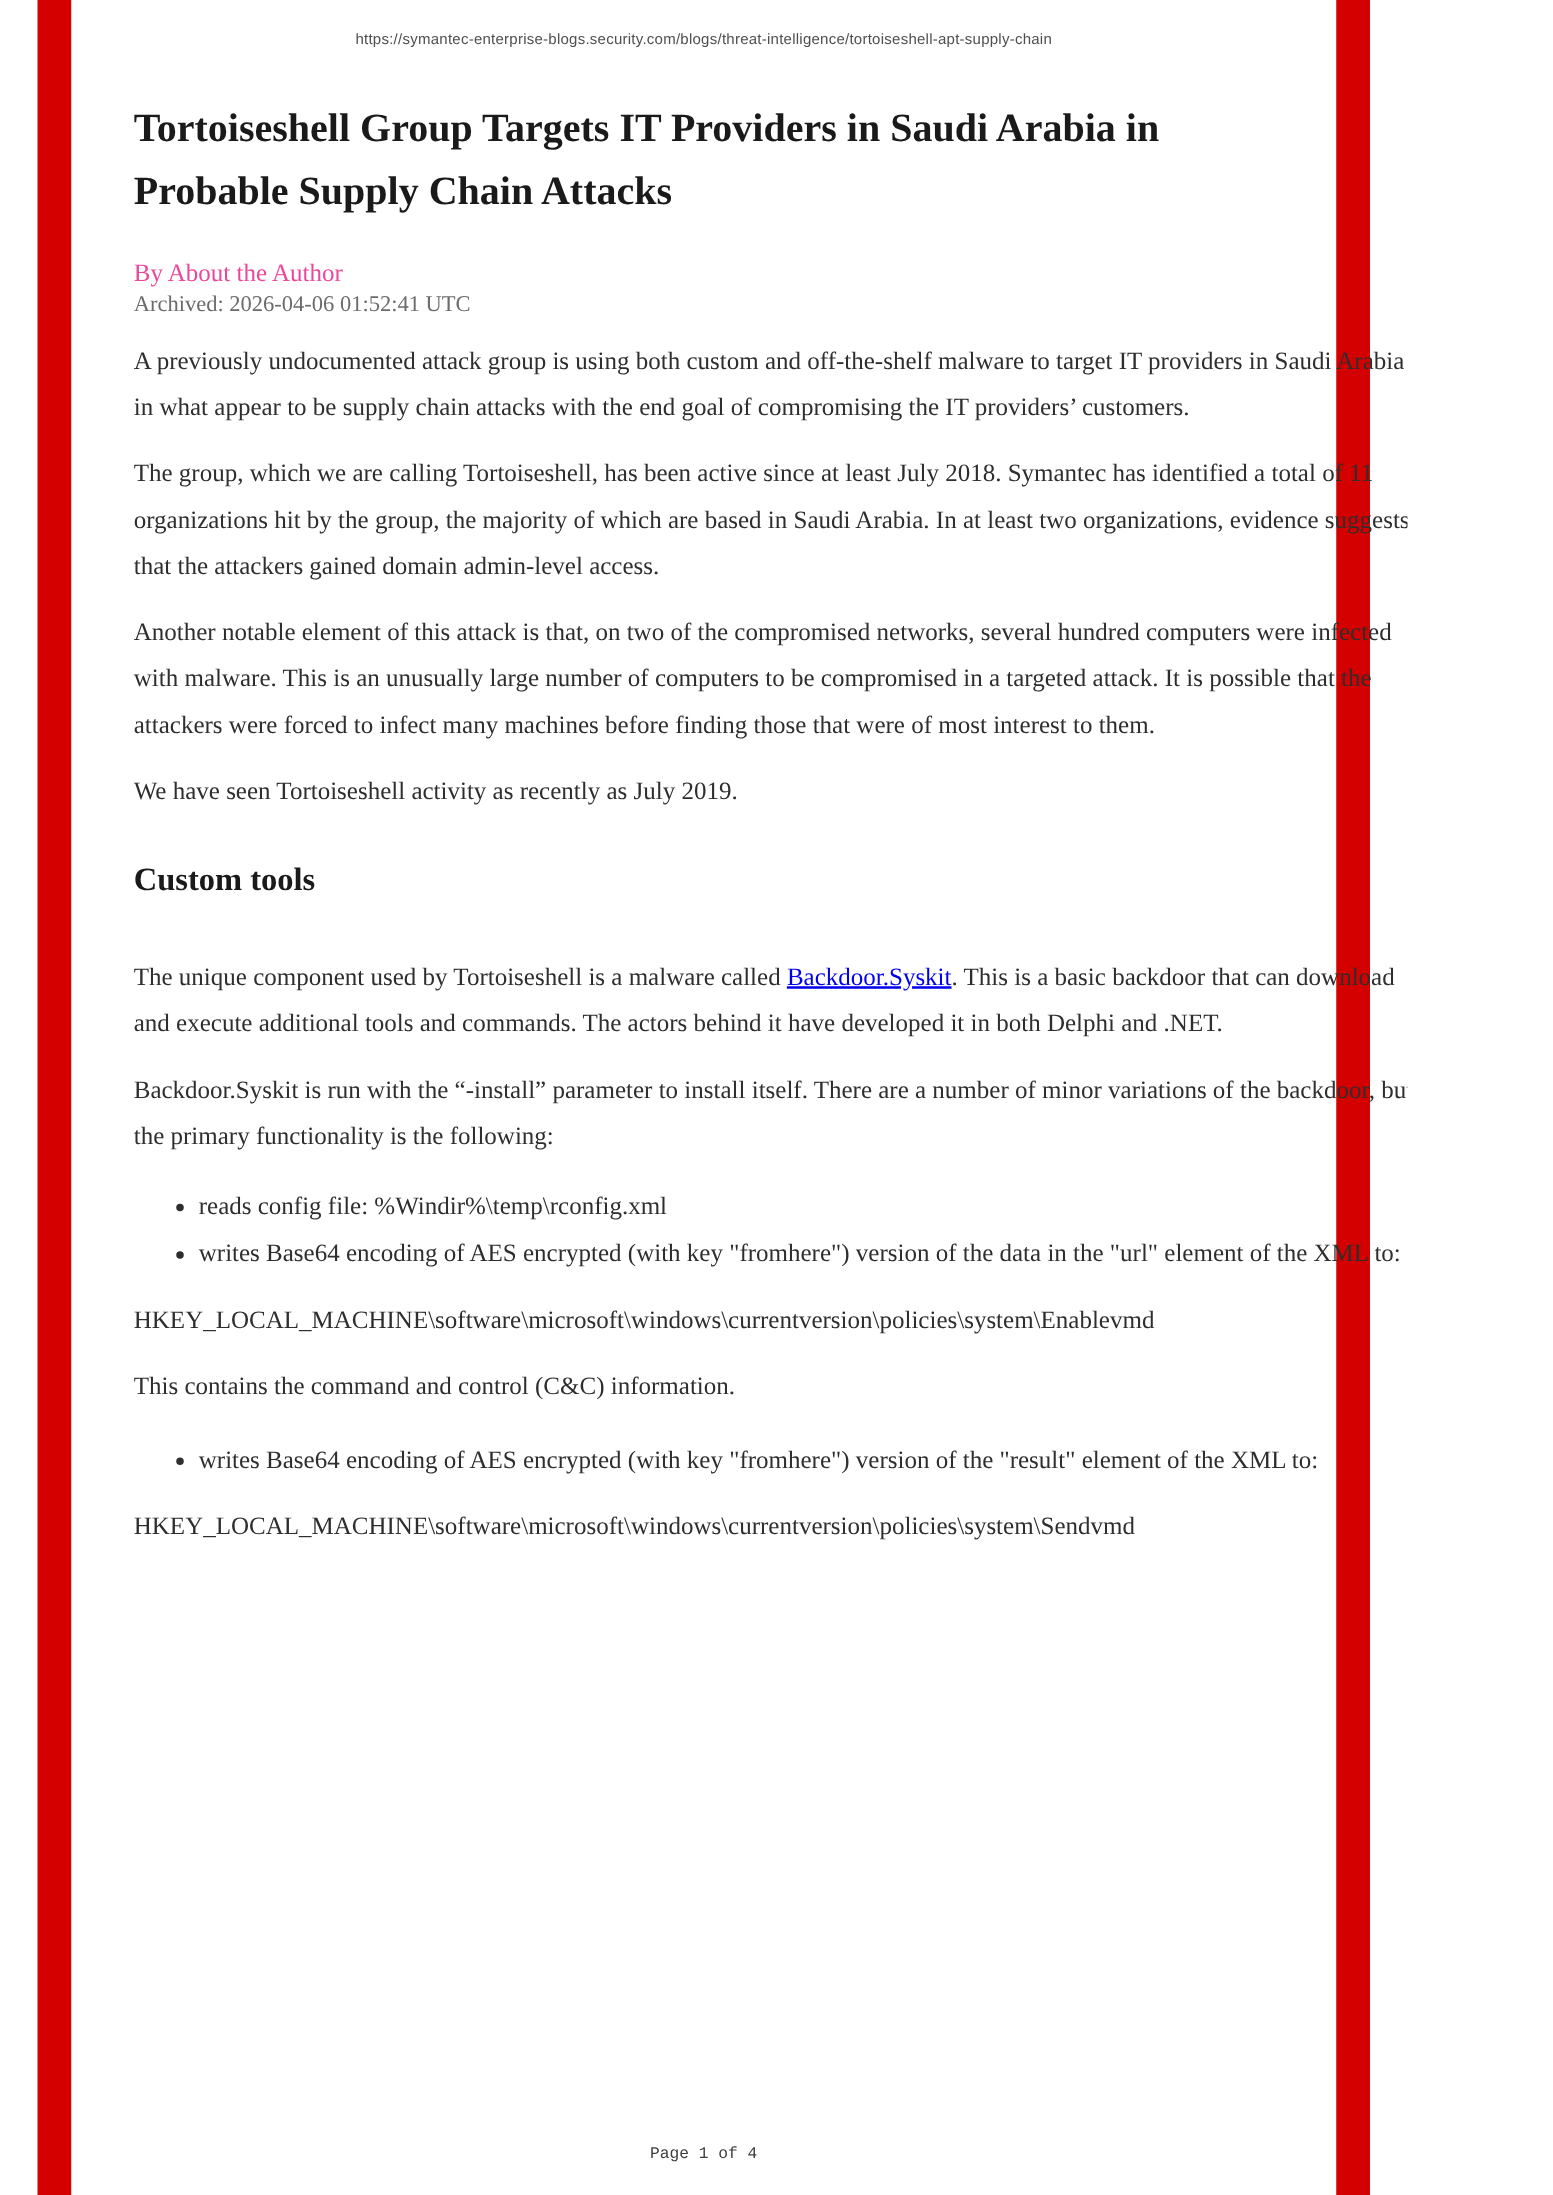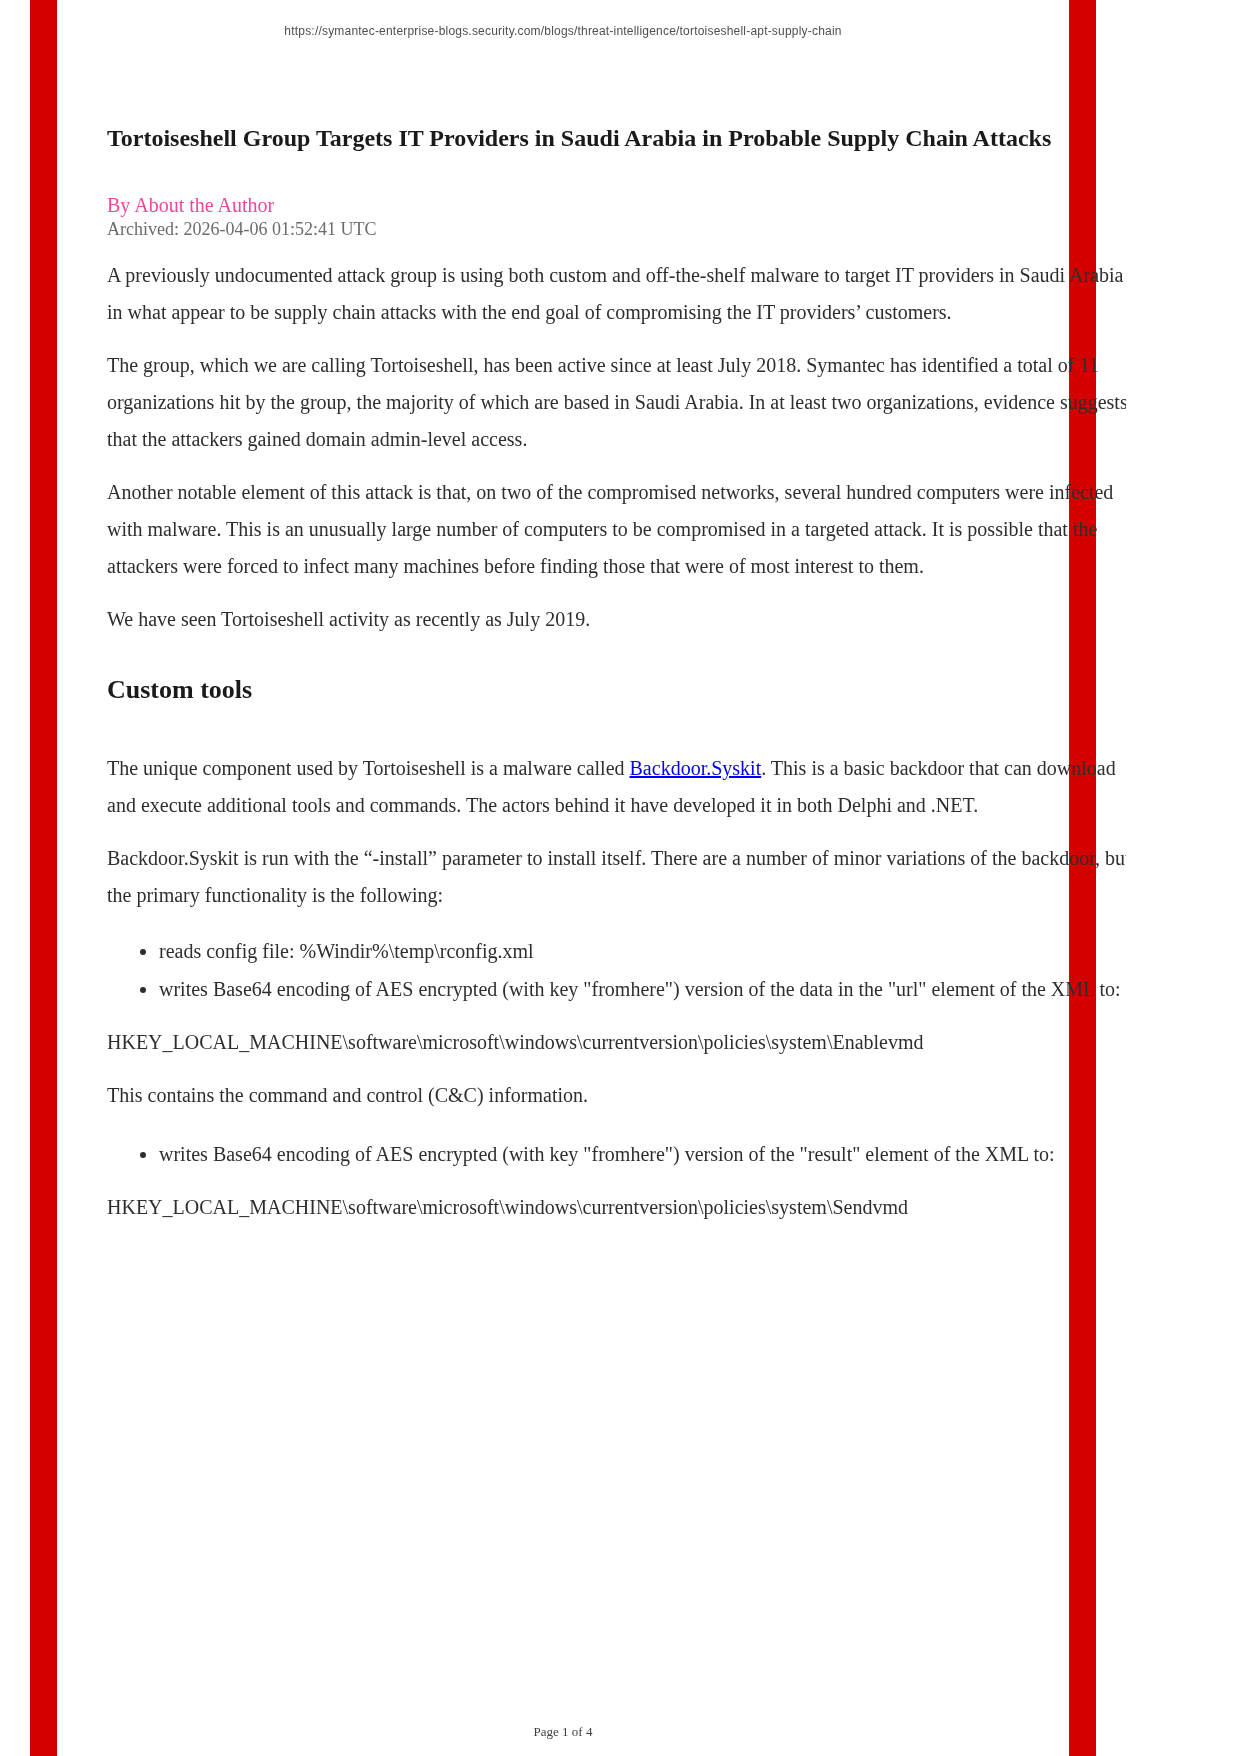--- a/index.html
+++ b/index.html
@@ -22,42 +22,42 @@
     position:absolute;top:24px;left:0;width:100%;
     text-align:center;
     font-family:"Liberation Sans", sans-serif;
     font-size:12px;color:#4f4f4f;letter-spacing:0.2px;
   }
   .content{
     position:absolute;left:107px;top:0;width:1030px;
     color:#2e2e2e;
   }
   h1{
-    margin:113px 0 0 0;
+    margin:77px 0 0 0;
     max-width:950px;
-    font-size:24px;line-height:50px;font-weight:bold;color:#1a1a1a;
+    font-size:32px;line-height:50px;font-weight:bold;color:#1a1a1a;
   }
   .byline{margin-top:30px;font-size:20px;line-height:24px;color:#ec4899;}
   .archived{font-size:18px;line-height:24px;color:#6b6b6b;}
   p{margin:16px 0 0 0;font-size:20px;line-height:37px;}
   p.first{}
   h2{margin:34px 0 0 0;font-size:26px;line-height:36px;font-weight:bold;color:#1a1a1a;font-family:Liberation Serif, serif;}
   p.after-h2{margin-top:42px;}
   a{color:var(--link-blue);text-decoration:underline;cursor:pointer;}
   ul{
     margin:19px 0 0 0;padding:0 0 0 52px;
     list-style:disc;
     font-size:20px;line-height:37px;
   }
   ul.ul2{margin-top:22px;}
   li+li{margin-top:1px;}
   .footer{
-    position:absolute;bottom:16px;left:0;width:100%;
+    position:absolute;bottom:26px;left:0;width:100%;
     text-align:center;
-    font-family:Liberation Serif, serif;
+    font-family:Liberation Mono, monospace;
     font-size:13px;color:#3e3e3e;
   }
 </style>
 </head>
 <body>
 
 <div class="page">
   <div class="edge-bar edge-left"></div>
   <div class="edge-bar edge-right"></div>
 

